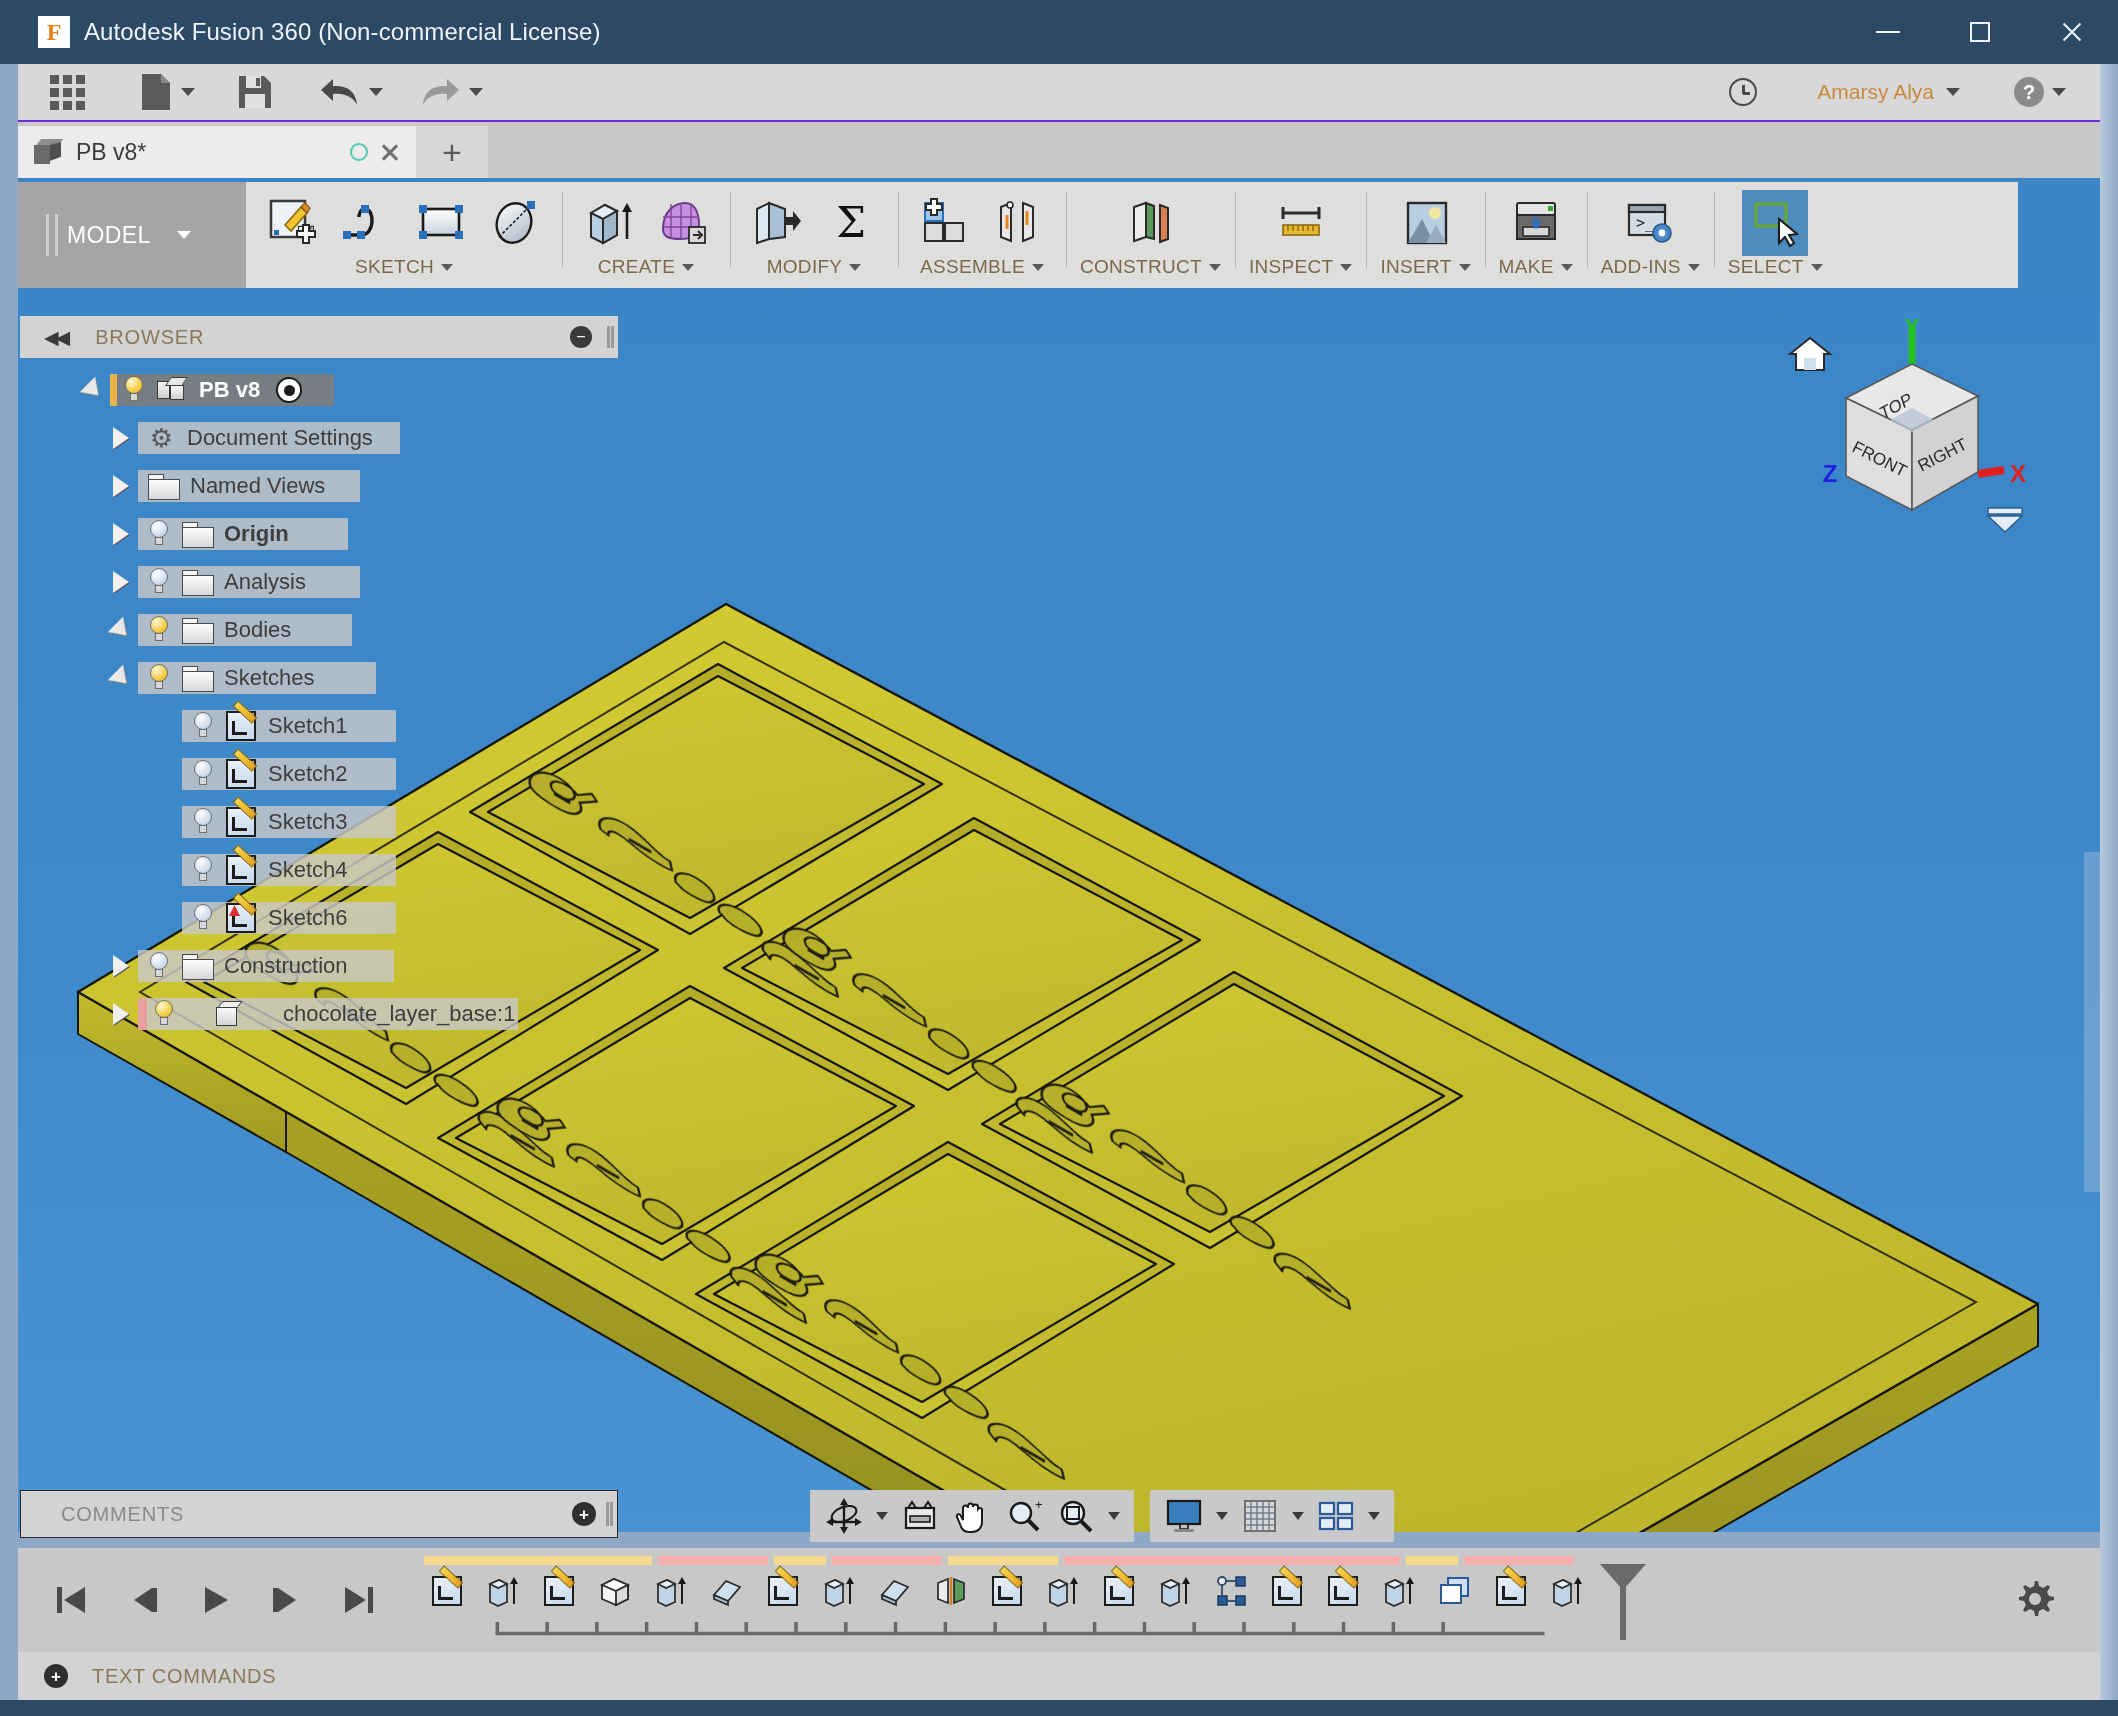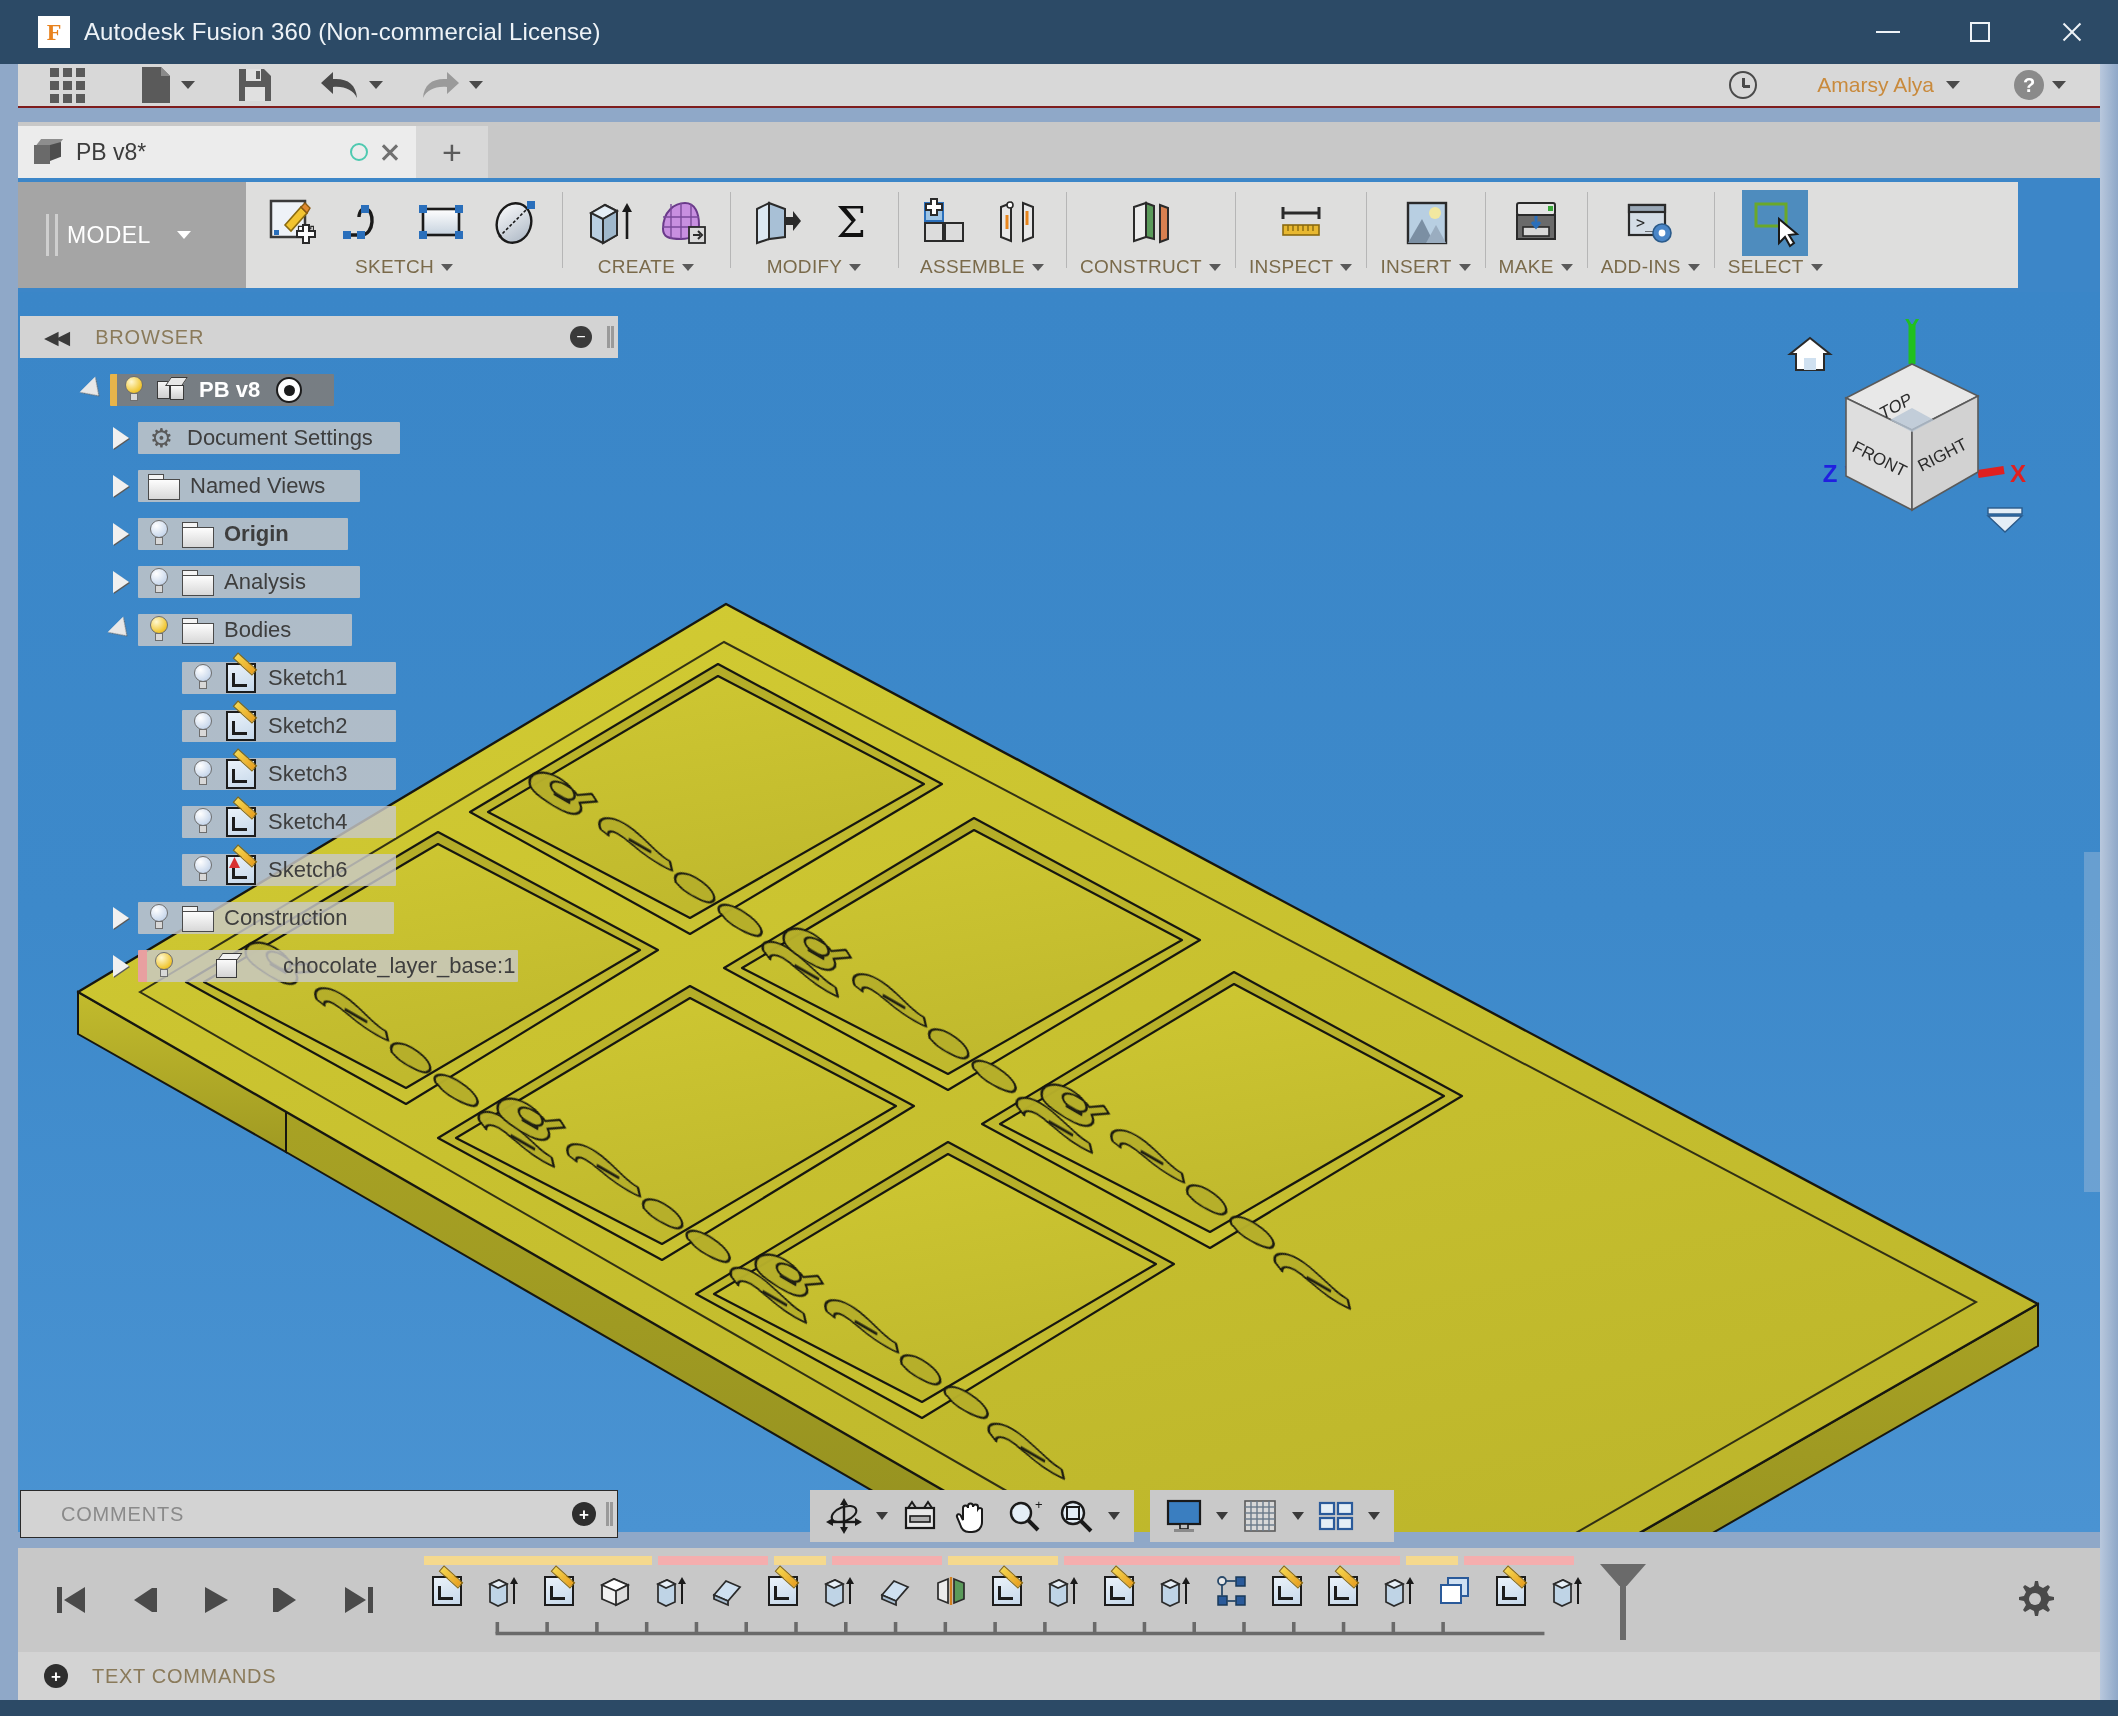--- a/index.html
+++ b/index.html
@@ -34,22 +34,22 @@
   .wb-close { position: relative; width: 24px; height: 24px; }
   .wb-close:before, .wb-close:after {
     content: ""; position: absolute; left: 0; top: 11px; width: 24px; height: 2px;
     background: #eef3f7;
   }
   .wb-close:before { transform: rotate(45deg); }
   .wb-close:after { transform: rotate(-45deg); }
 
   
   .qat {
-    position: absolute; left: 18px; top: 64px; width: 2082px; height: 44px;
-    background: #d8d8d8; display: flex; align-items: center; border-bottom: 2px solid #7f1d1d;
+    position: absolute; left: 18px; top: 64px; width: 2082px; height: 58px;
+    background: #d8d8d8; display: flex; align-items: center; border-bottom: 2px solid #6d28d9;
   }
   .qat-item { display: flex; align-items: center; height: 58px; padding: 0 10px; cursor: default; }
   .grid-icon { display: grid; grid-template-columns: repeat(3, 9px); gap: 4px; margin-left: 22px; }
   .grid-icon i { width: 9px; height: 9px; background: #5a5a5a; display: block; }
   .caret {
     width: 0; height: 0; border-left: 7px solid transparent; border-right: 7px solid transparent;
     border-top: 8px solid #4a4a4a; margin-left: 8px;
   }
   .qat-spacer { flex: 1; }
   .user-name { color: #c98a3c; font-size: 21px; margin-right: 4px; }
@@ -873,20 +873,33 @@
         <span class="bulb">
             <i class="glass"></i>
             <i class="base"></i>
           </span>
         <span class="folder"></span>
         <span class="tlabel">Bodies</span>
       </div>
     </div>
 
 
+    <div class="trow" style="padding-left:84px;">
+      <div class="twist">
+          <i class="tri-down"></i>
+        </div>
+      <div class="tchip" style="width:238px;">
+        <span class="bulb">
+            <i class="glass"></i>
+            <i class="base"></i>
+          </span>
+        <span class="folder"></span>
+        <span class="tlabel">Sketches</span>
+      </div>
+    </div>
 
     <div class="trow" style="padding-left:162px;">
       <div class="tchip" style="width:214px;">
         <span class="bulb off">
             <i class="glass"></i>
             <i class="base"></i>
           </span>
         <span class="sketch-i">
             <i class="pencil"></i>
           </span>

